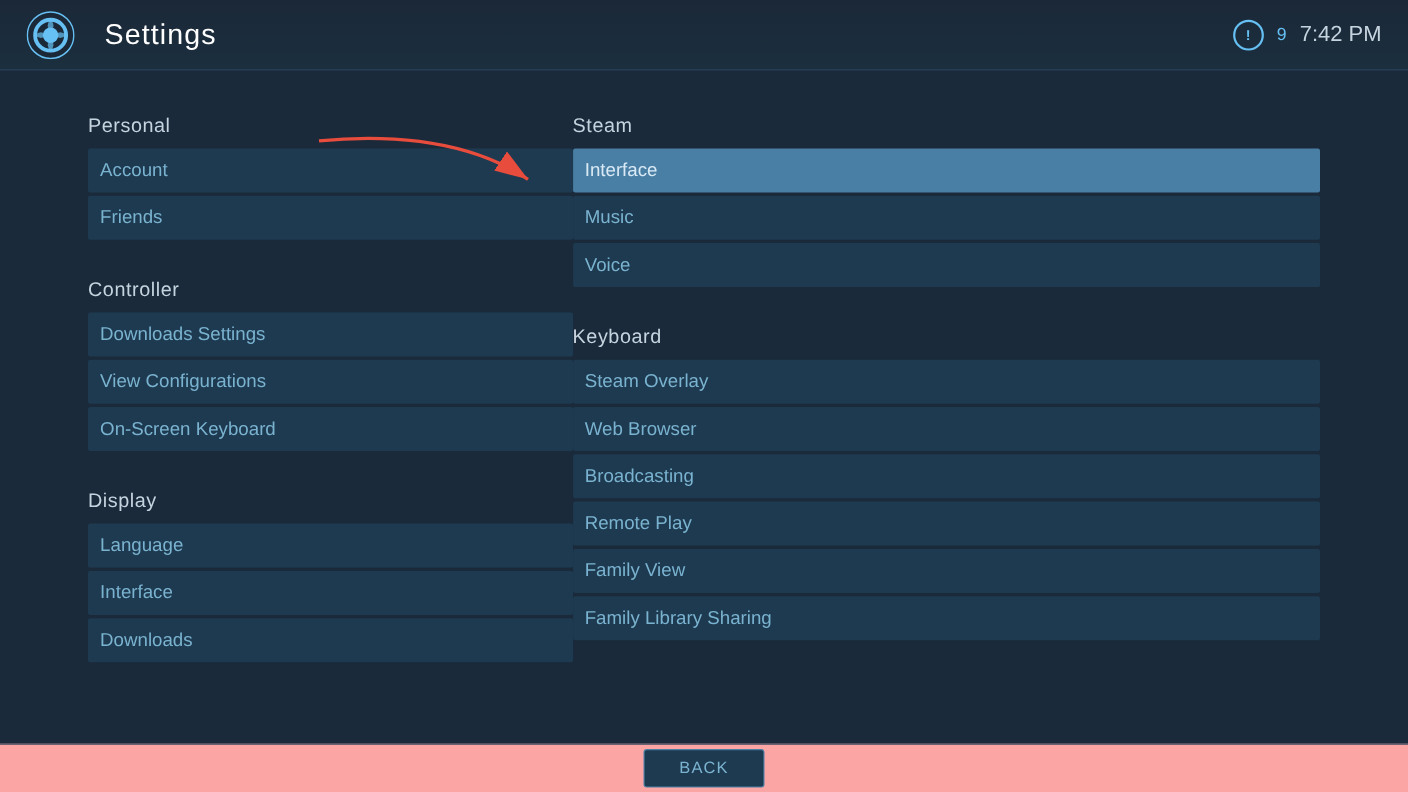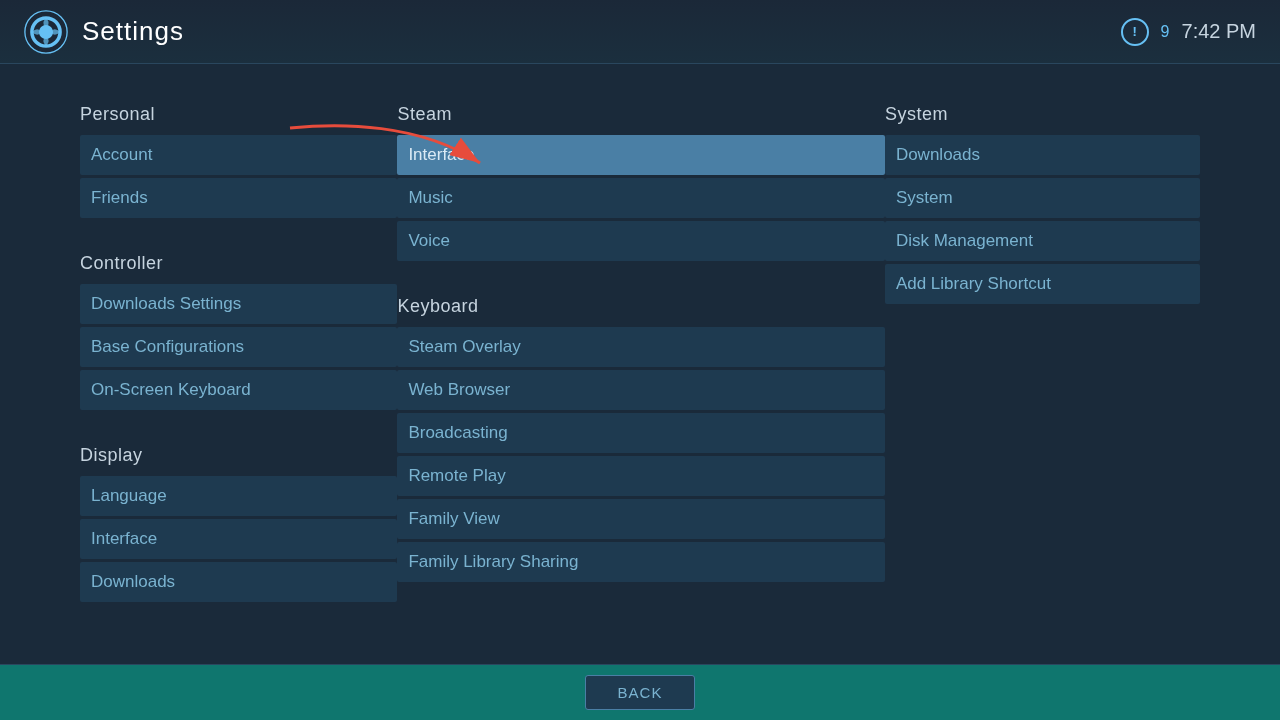--- a/index.html
+++ b/index.html
@@ -21,21 +21,21 @@
       display: flex;
       align-items: center;
       justify-content: space-between;
       padding: 0 24px;
       border-bottom: 1px solid #2a475e;
     }
 
     .header-left {
       display: flex;
       align-items: center;
-      gap: 14px;
+      gap: 27px;
     }
 
     .steam-logo {
       width: 44px;
       height: 44px;
     }
 
     .header-title {
       font-size: 26px;
       font-weight: 300;
@@ -118,22 +118,22 @@
     .section-gap {
       margin-top: 32px;
     }
 
     
     .footer {
       position: absolute;
       bottom: 0;
       left: 0;
       right: 0;
-      height: 56px;
-      background: #0f766e;
+      height: 44px;
+      background: #fca5a5;
       display: flex;
       align-items: center;
       justify-content: center;
       border-top: 1px solid #2a475e;
     }
 
     .back-button {
       background: #1e3a50;
       color: #7ab3d0;
       border: 1px solid #4a7fa5;
@@ -195,21 +195,21 @@
 
     <div>
       <div class="section-heading">Personal</div>
       <button class="menu-item">Account</button>
       <button class="menu-item">Friends</button>
     </div>
 
     <div class="section-gap">
       <div class="section-heading">Controller</div>
       <button class="menu-item">Downloads Settings</button>
-      <button class="menu-item">Base Configurations</button>
+      <button class="menu-item">View Configurations</button>
       <button class="menu-item">On-Screen Keyboard</button>
     </div>
 
     <div class="section-gap">
       <div class="section-heading">Display</div>
       <button class="menu-item">Language</button>
       <button class="menu-item">Interface</button>
       <button class="menu-item">Downloads</button>
     </div>
   </div>
@@ -227,27 +227,18 @@
       <div class="section-heading">Keyboard</div>
       <button class="menu-item">Steam Overlay</button>
       <button class="menu-item">Web Browser</button>
       <button class="menu-item">Broadcasting</button>
       <button class="menu-item">Remote Play</button>
       <button class="menu-item">Family View</button>
       <button class="menu-item">Family Library Sharing</button>
     </div>
   </div>
 
-  <div class="column">
-    <div>
-      <div class="section-heading">System</div>
-      <button class="menu-item">Downloads</button>
-      <button class="menu-item">System</button>
-      <button class="menu-item">Disk Management</button>
-      <button class="menu-item">Add Library Shortcut</button>
-    </div>
-  </div>
 
 </div>
 
 <div class="footer">
   <button class="back-button">BACK</button>
 </div>
 
 </body></html>

